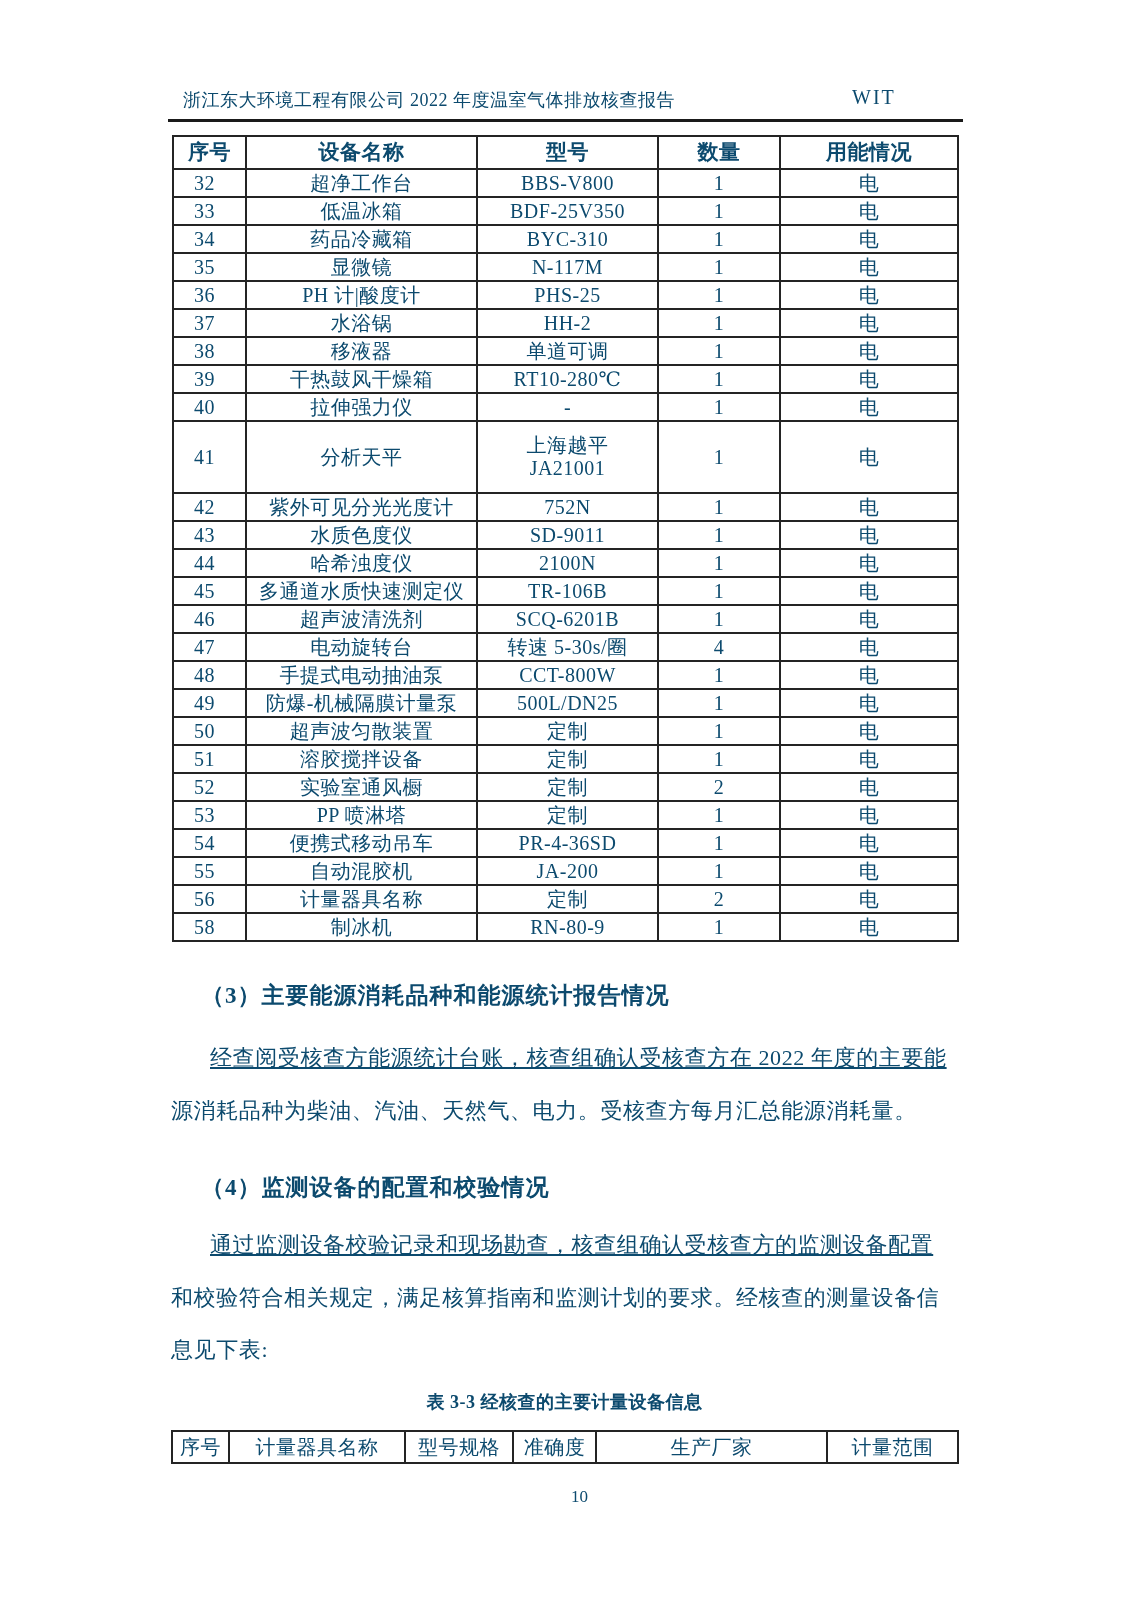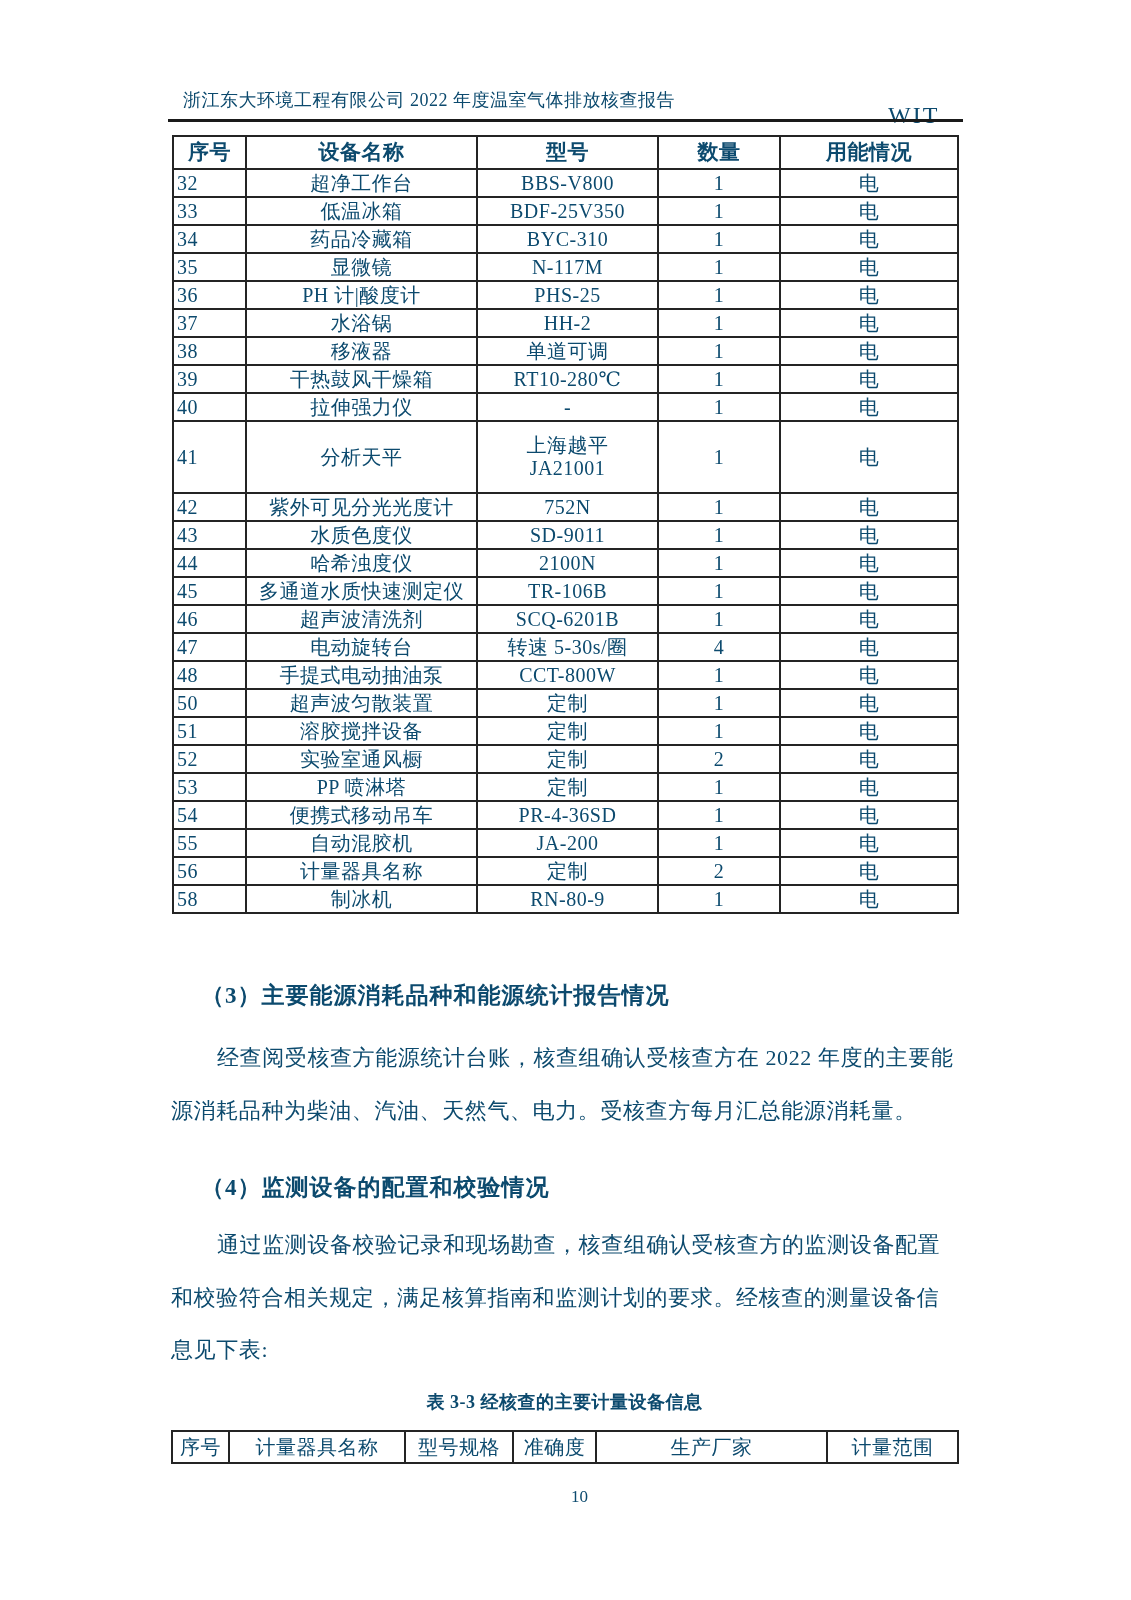--- a/index.html
+++ b/index.html
@@ -10,57 +10,57 @@
     font-family:"Liberation Serif","DejaVu Serif",serif;
     color:#0c4a6e;
     overflow:hidden;
   }
   
   .doc-header-title{
     position:absolute;left:183px;top:88px;
     font-size:18px;letter-spacing:.5px;white-space:nowrap;
   }
   .doc-header-mark{
-    position:absolute;left:888px;top:86px;
-    font-size:24px;letter-spacing:2px;margin-top:16px;
+    position:absolute;left:852px;top:86px;
+    font-size:20px;letter-spacing:2px;
   }
   .header-rule{
     position:absolute;left:168px;top:119px;
     width:795px;height:3px;background:#1a1a1a;
   }
   
   .eq-table{
     position:absolute;left:172px;top:135px;width:785px;
     border-collapse:collapse;table-layout:fixed;
   }
   .eq-table th,.eq-table td{
     border:2px solid #242424;
     padding:0;text-align:center;vertical-align:middle;
     font-size:20px;line-height:1.15;letter-spacing:.5px;
     white-space:pre-line;overflow:hidden;
   }
   .eq-table thead tr{height:33px;}
   .eq-table th{font-weight:bold;font-size:21px;}
   .eq-table tbody tr{height:28px;}
   .eq-table tbody tr.tall{height:72px;}
-  .eq-table td.c-no{text-align:left;padding-left:3px;}
+  .eq-table td.c-no{text-align:left;padding-left:20px;}
   .col-no{width:73px;} .col-name{width:231px;} .col-model{width:181px;}
   .col-qty{width:122px;} .col-energy{width:178px;}
   
   .sec-heading{
     position:absolute;left:191px;margin:10px;
     font-size:23px;font-weight:bold;letter-spacing:1px;white-space:nowrap;
   }
   .sec-heading.s3{top:970px;}
   .sec-heading.s4{top:1162px;}
   .para-line{
     position:absolute;left:171px;
     font-size:22px;letter-spacing:.6px;white-space:nowrap;
   }
-  .para-line.indent{left:217px;}
+  .para-line.indent{left:210px;text-decoration:underline;}
   .pl-1{top:1043px;} .pl-2{top:1096px;}
   .pl-3{top:1230px;} .pl-4{top:1283px;} .pl-5{top:1335px;}
   
   .table-title{
     position:absolute;left:172px;top:1390px;width:785px;
     margin:0;text-align:center;
     font-size:18px;font-weight:bold;letter-spacing:.5px;
   }
   .ms-table{
     position:absolute;left:171px;top:1430px;width:786px;
@@ -217,20 +217,27 @@
       <td class="c-no">47</td>
       <td>电动旋转台</td>
       <td>转速 5-30s/圈</td>
       <td>4</td>
       <td>电</td>
     </tr>
         <tr>
       <td class="c-no">48</td>
       <td>手提式电动抽油泵</td>
       <td>CCT-800W</td>
+      <td>1</td>
+      <td>电</td>
+    </tr>
+        <tr>
+      <td class="c-no">49</td>
+      <td>防爆-机械隔膜计量泵</td>
+      <td>500L/DN25</td>
       <td>1</td>
       <td>电</td>
     </tr>
         <tr>
       <td class="c-no">50</td>
       <td>超声波匀散装置</td>
       <td>定制</td>
       <td>1</td>
       <td>电</td>
     </tr>

